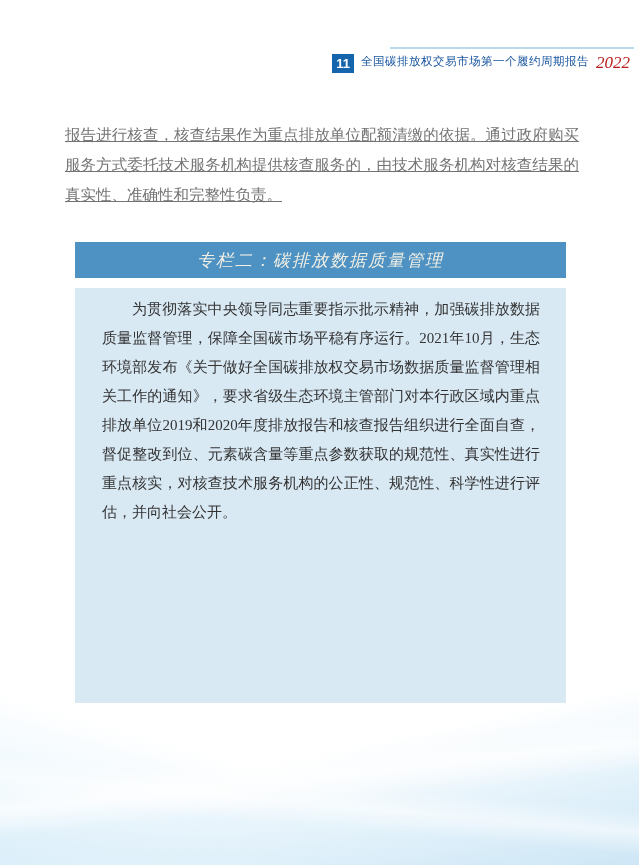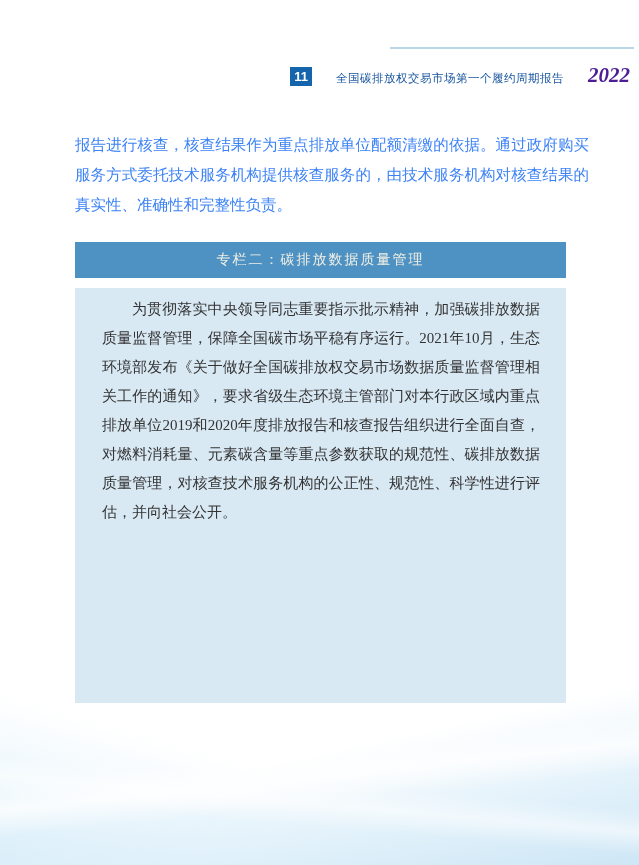--- a/index.html
+++ b/index.html
@@ -40,24 +40,24 @@
   
   .page-header { position: absolute; top: 44px; left: 0; right: 0; height: 38px; }
   .header-rule {
     position: absolute;
     top: 3px; left: 390px; right: 5px;
     height: 2px;
     background: #b9d9eb;
   }
   .header-row {
     position: absolute;
-    top: 21px; right: 9px;
+    top: 10px; right: 9px;
     display: flex;
-    align-items: flex-end;
-    gap: 24px;
+    align-items: flex-start;
+    gap: 7px;
   }
   .page-number-badge {
     width: 22px; height: 19px;
     background: #1565ad;
     color: #ffffff;
     font-family: "Liberation Sans", sans-serif;
     font-weight: bold;
     font-size: 13px;
     display: flex;
     align-items: center;
@@ -66,55 +66,57 @@
   }
   .report-title {
     color: #17549f;
     font-family: "Liberation Sans", sans-serif;
     font-weight: normal;
     font-size: 11.5px;
     letter-spacing: 0.5px;
     white-space: nowrap;
   }
   .report-year {
-    color: #4c1d95;
+    color: #b91c1c;
     font-family: "Liberation Serif", "DejaVu Serif", serif;
     font-style: italic;
-    font-weight: bold;
-    font-size: 21px;
+    font-weight: normal;
+    font-size: 17px;
     line-height: 1;
   }
 
   
   .body-paragraph {
     position: absolute;
     top: 118px; left: 63px;
     width: 514px;
-    margin: 12px;
+    margin: 2px;
     font-size: 15.5px;
     line-height: 30px;
-    color: #3b82f6;
+    color: #737373;
     text-align: justify;
+    text-decoration: underline;
   }
 
   
   .column-title-bar {
     position: absolute;
     top: 242px; left: 75px;
     width: 491px; height: 36px;
     background: #4d92c3;
     display: flex;
     align-items: center;
     justify-content: center;
   }
   .column-title {
     color: #f2efe4;
-    font-size: 14px;
+    font-size: 17px;
     letter-spacing: 2px;
     white-space: nowrap;
+    font-style: italic;
   }
   .column-box {
     position: absolute;
     top: 288px; left: 75px;
     width: 491px; height: 415px;
     background: #d9e9f4;
     box-sizing: border-box;
     padding: 7px 26px 0 27px;
     overflow: hidden;
   }
@@ -146,16 +148,16 @@
     </div>
   </div>
 
   <p class="body-paragraph">报告进行核查，核查结果作为重点排放单位配额清缴的依据。通过政府购买服务方式委托技术服务机构提供核查服务的，由技术服务机构对核查结果的真实性、准确性和完整性负责。</p>
 
   <div class="column-title-bar">
     <span class="column-title">专栏二：碳排放数据质量管理</span>
   </div>
 
   <div class="column-box">
-    <p>为贯彻落实中央领导同志重要指示批示精神，加强碳排放数据质量监督管理，保障全国碳市场平稳有序运行。2021年10月，生态环境部发布《关于做好全国碳排放权交易市场数据质量监督管理相关工作的通知》，要求省级生态环境主管部门对本行政区域内重点排放单位2019和2020年度排放报告和核查报告组织进行全面自查，对燃料消耗量、元素碳含量等重点参数获取的规范性、碳排放数据质量管理，对核查技术服务机构的公正性、规范性、科学性进行评估，并向社会公开。</p>
+    <p>为贯彻落实中央领导同志重要指示批示精神，加强碳排放数据质量监督管理，保障全国碳市场平稳有序运行。2021年10月，生态环境部发布《关于做好全国碳排放权交易市场数据质量监督管理相关工作的通知》，要求省级生态环境主管部门对本行政区域内重点排放单位2019和2020年度排放报告和核查报告组织进行全面自查，督促整改到位、元素碳含量等重点参数获取的规范性、真实性进行重点核实，对核查技术服务机构的公正性、规范性、科学性进行评估，并向社会公开。</p>
   </div>
 
 </div>
 
 </body></html>

